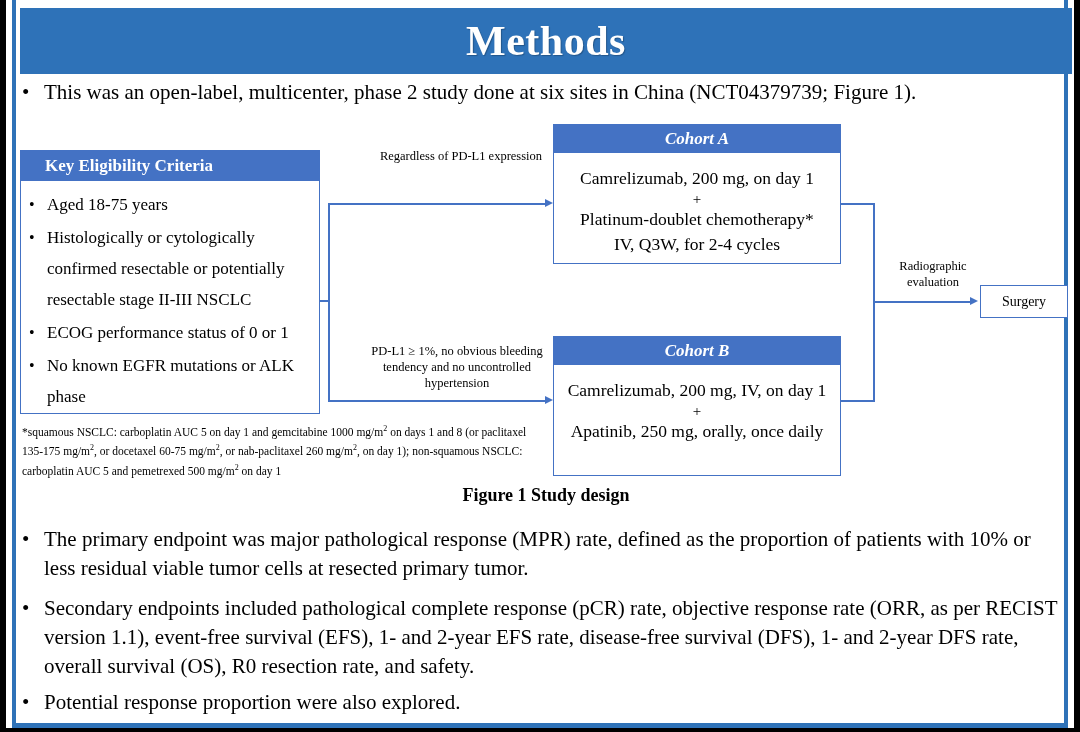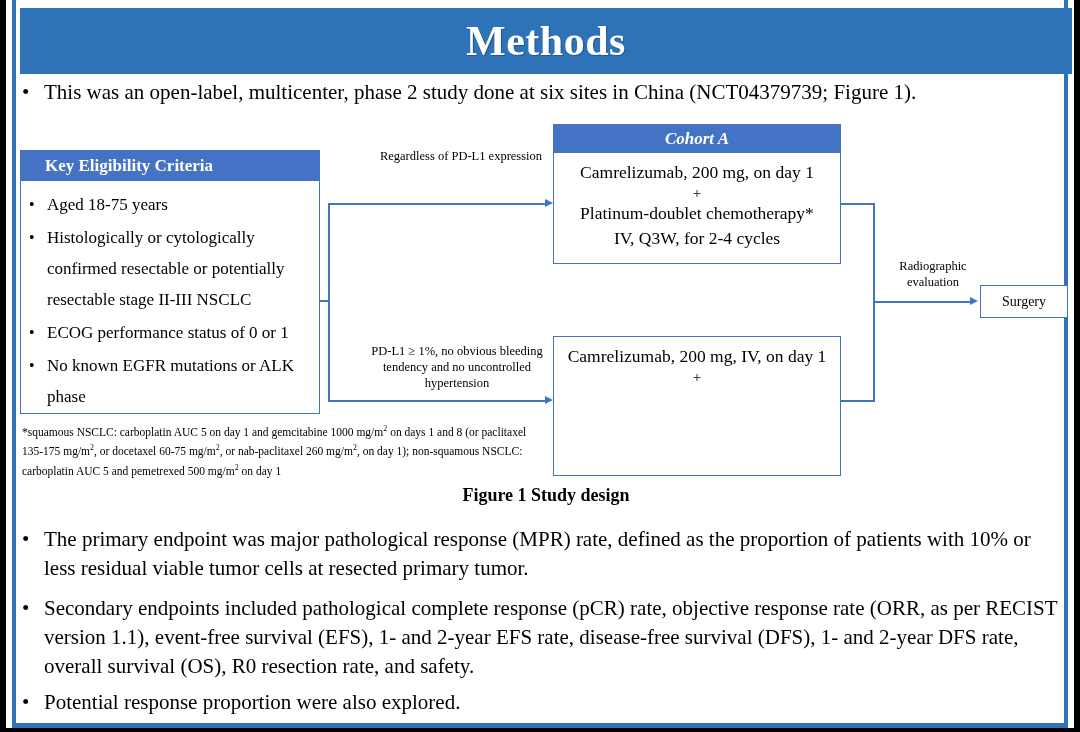--- a/index.html
+++ b/index.html
@@ -181,21 +181,21 @@
     background: #4472c4;
     color: #ffffff;
     font-size: 17px;
     font-weight: bold;
     display: flex;
     align-items: center;
     justify-content: center;
     font-style: italic;
   }
   .cohort-body {
-    padding-top: 7px;
+    padding-top: 13px;
     text-align: center;
   }
   .cohort-line {
     font-size: 17.5px;
     line-height: 25px;
     color: #000;
   }
   .cohort-plus {
     font-size: 15px;
     line-height: 16px;
@@ -330,23 +330,25 @@
       <div class="cohort-head">Cohort A</div>
       <div class="cohort-body">
         <div class="cohort-line">Camrelizumab, 200 mg, on day 1</div>
         <div class="cohort-plus">+</div>
         <div class="cohort-line">Platinum-doublet chemotherapy*</div>
         <div class="cohort-line">IV, Q3W, for 2-4 cycles</div>
       </div>
     </div>
 
     <div class="cohort-box" id="cohort-b">
+      <div class="cohort-head">Cohort B</div>
       <div class="cohort-body">
         <div class="cohort-line">Camrelizumab, 200 mg, IV, on day 1</div>
         <div class="cohort-plus">+</div>
+        <div class="cohort-line">Apatinib, 250 mg, orally, once daily</div>
       </div>
     </div>
 
     <div class="surgery-box">
       <span class="surgery-label">Surgery</span>
     </div>
 
   </div>
 
   <div class="fig-caption">Figure 1 Study design</div>

